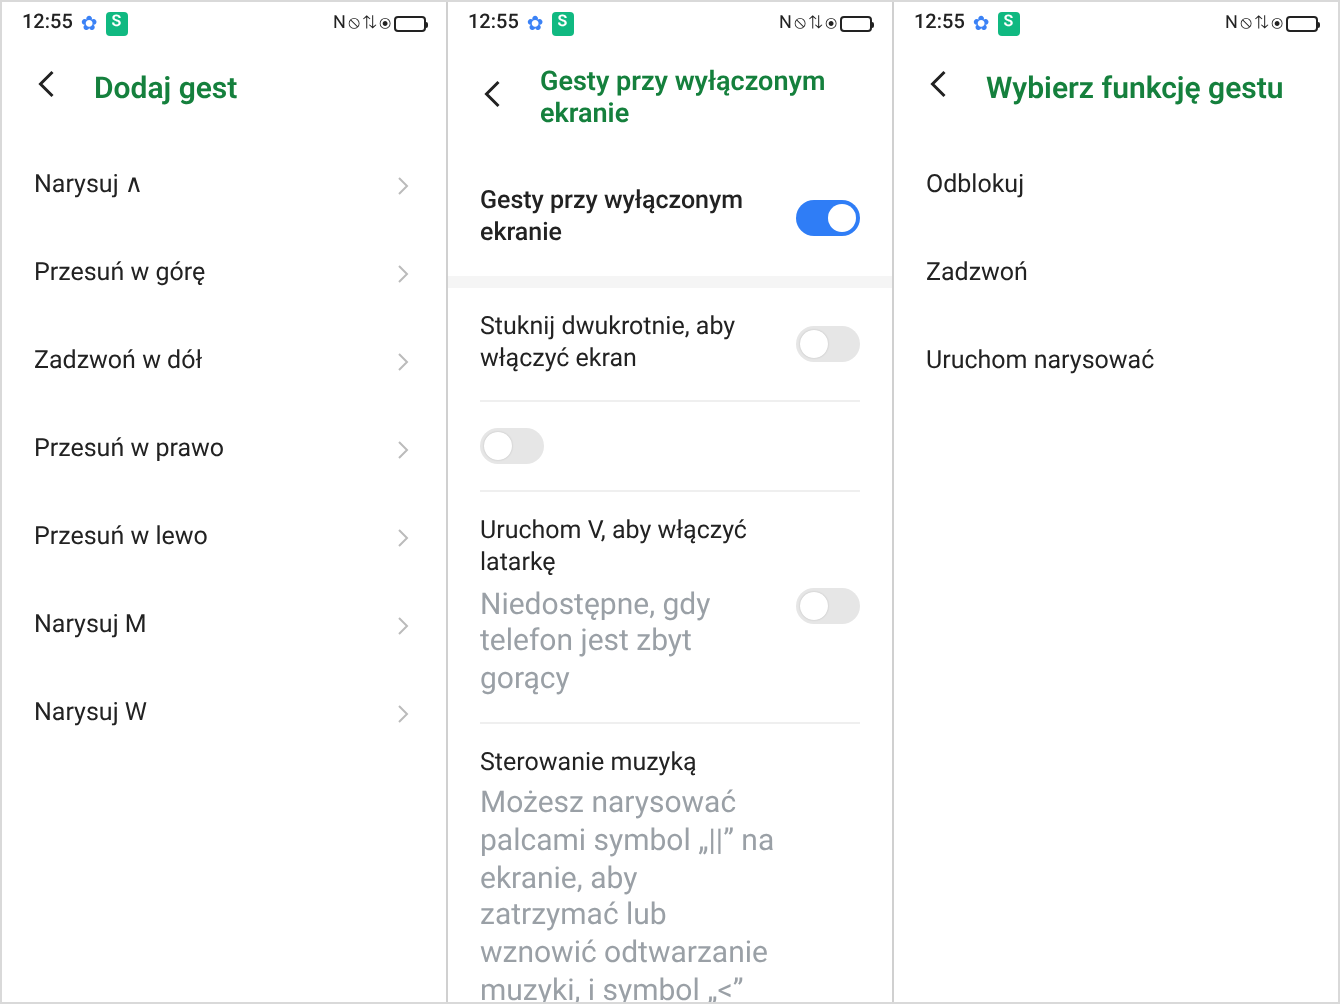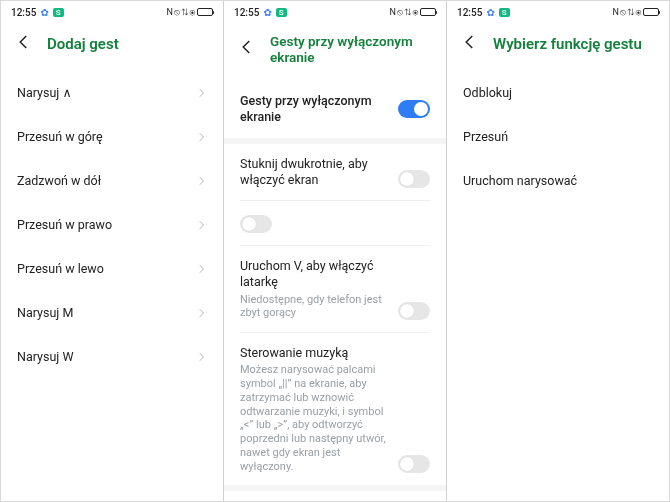--- a/index.html
+++ b/index.html
@@ -26,21 +26,21 @@
   }
   .statusbar {
     height: 22px;
     display: flex;
     justify-content: space-between;
     align-items: center;
     padding: 0 10px;
     font-size: 10px;
     color: #222;
   }
-  .sb-left { display: flex; align-items: center; gap: 4px; }
+  .sb-left { display: flex; gap: 4px; }
   .sb-right { display: flex; align-items: center; gap: 2px; font-size: 9px; letter-spacing: -0.5px;}
   .sb-time { font-weight: 500; }
   .sb-gear { color: #3b82f6; font-size: 10px; }
   .sb-badge {
     background: #10b981;
     color: #fff;
     font-size: 8px;
     padding: 0px 3px;
     border-radius: 2px;
     font-weight: 600;
@@ -78,21 +78,21 @@
     padding: 12px 16px;
     min-height: 44px;
   }
   .row-label {
     font-size: 12.5px;
     color: #222;
     flex: 1;
     line-height: 1.3;
   }
   .row-sub {
-    font-size: 11px;
+    font-size: 15px;
     color: #9aa0a6;
     margin-top: 2px;
     line-height: 1.25;
   }
   .chevron svg { stroke: #bbb; stroke-width: 2; fill: none; }
   .divider { height: 1px; background: #efefef; margin: 0 16px; }
   .divider-full { height: 6px; background: #f5f5f5; }
   .toggle {
     width: 32px; height: 18px;
     border-radius: 10px;
@@ -107,21 +107,21 @@
     background: #fff;
   }
   .toggle.on .knob { right: 2px; }
   .toggle.off .knob { left: 2px; background:#fff; box-shadow: 0 0 1px rgba(0,0,0,0.2);}
   .section-label {
     font-size: 11px;
     color: #9aa0a6;
     letter-spacing: 0.5px;
     padding: 14px 16px 4px 16px;
   }
-  .row-flex { display:flex; align-items:flex-end; }
+  .row-flex { display:flex; align-items:center; }
   .row-text { flex:1; padding-right:8px;}
 </style>
 </head>
 <body>
 
 <div class="phones">
 
   <div class="phone">
     <div class="statusbar">
       <div class="sb-left">
@@ -279,21 +279,21 @@
             <polyline points="15 4 7 12 15 20"></polyline>
           </svg>
       </span>
       <span class="title">Wybierz funkcję gestu</span>
     </div>
     <div class="content">
       <div class="row">
         <span class="row-label">Odblokuj</span>
       </div>
       <div class="row">
-        <span class="row-label">Przesuń</span>
+        <span class="row-label">Zadzwoń</span>
       </div>
       <div class="row">
         <span class="row-label">Uruchom narysować</span>
       </div>
     </div>
   </div>
 
 </div>
 
 </body></html>

